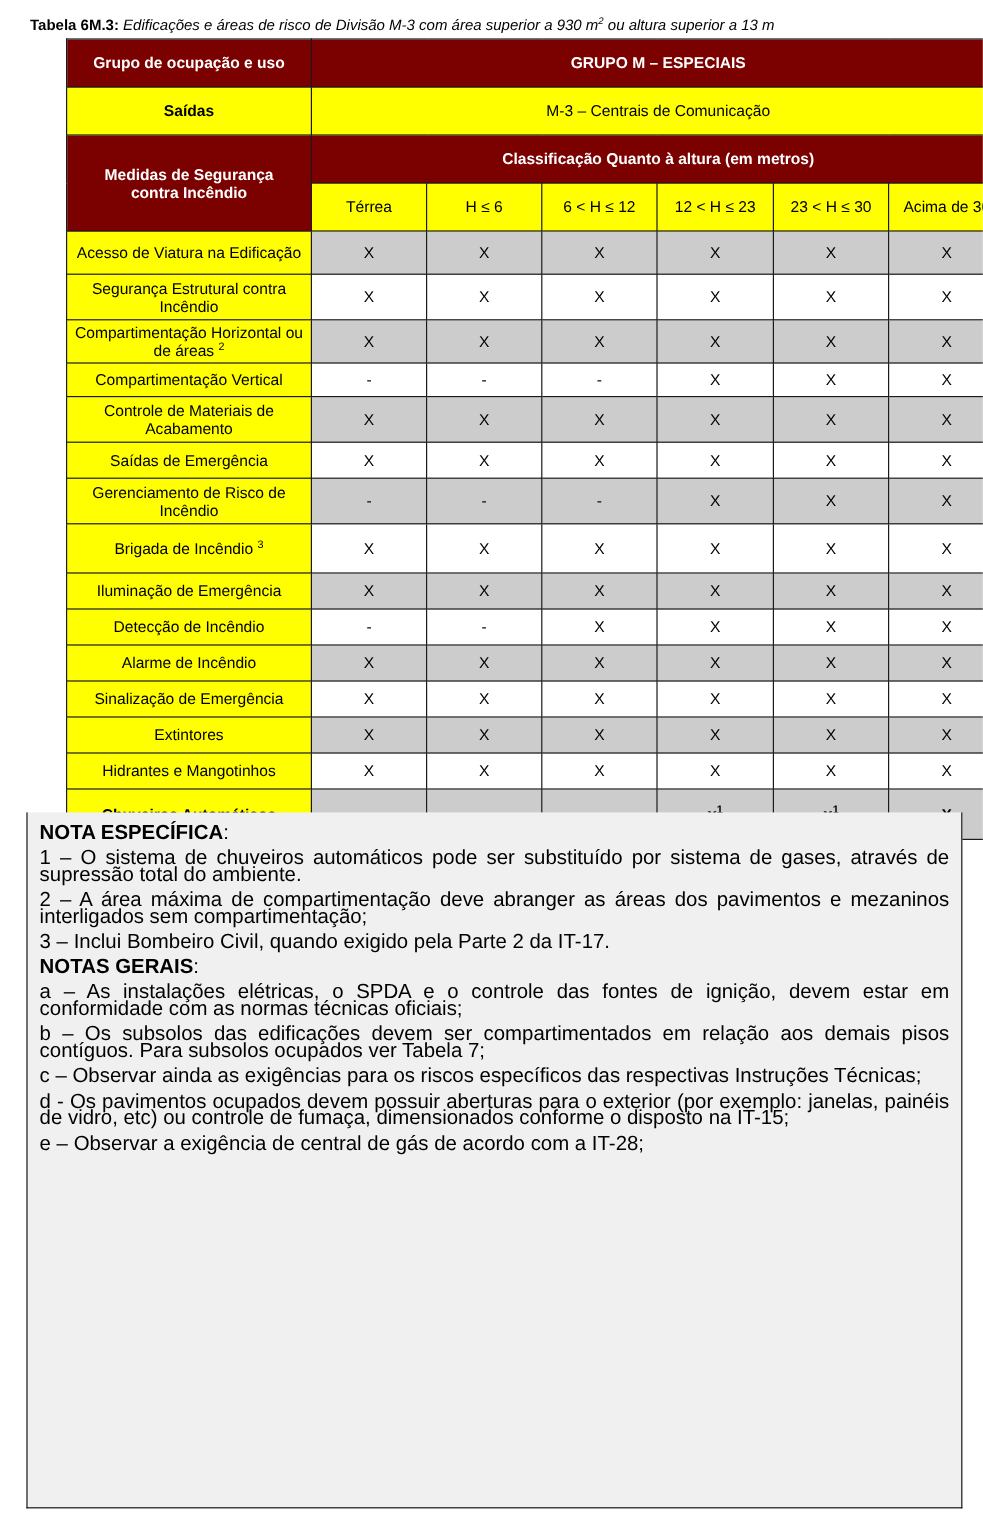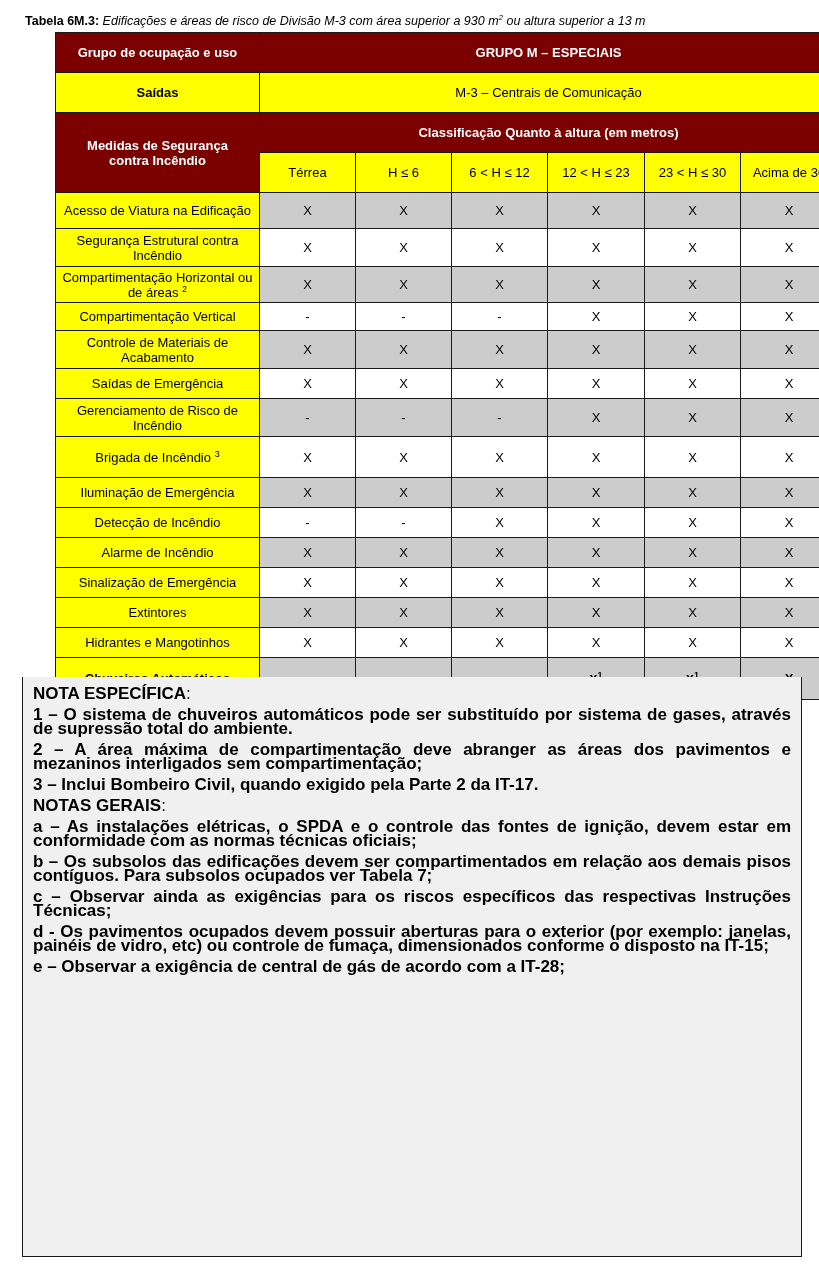--- a/index.html
+++ b/index.html
@@ -18,21 +18,21 @@
   .gray { background: #cccccc; }
   .white { background: #ffffff; }
   td.vcell { border-left-color: #555; border-right-color: #555; }
   td.label { font-size: 13px; line-height: 15px; }
   sup { font-size: 9px; line-height: 0; }
   .notes { position: absolute; left: 22px; top: 677px; width: 780px; height: 580px;
            background: #f0f0f0; border: 1.5px solid #1a1a1a; border-top: none;
            box-sizing: border-box; padding: 6px 10px 0 10px; font-size: 17px; line-height: 14px; }
   .notes .head { font-weight: bold; margin: 4px 0 7px 0; }
   .notes .head span { font-weight: normal; }
-  .notes p { margin: 0 0 7px 0; text-align: justify; font-weight: bold; }
+  .notes p { margin: 0 0 7px 0; text-align: justify; }
 </style>
 </head>
 <body>
 
 <div class="caption">
   <b>Tabela 6M.3:</b>
   <i><span>Edificações e áreas de risco de Divisão M-3 com área superior a 930 m</span><sup>2</sup><span> ou altura superior a 13 m</span></i>
 </div>
 
 <table class="main">

